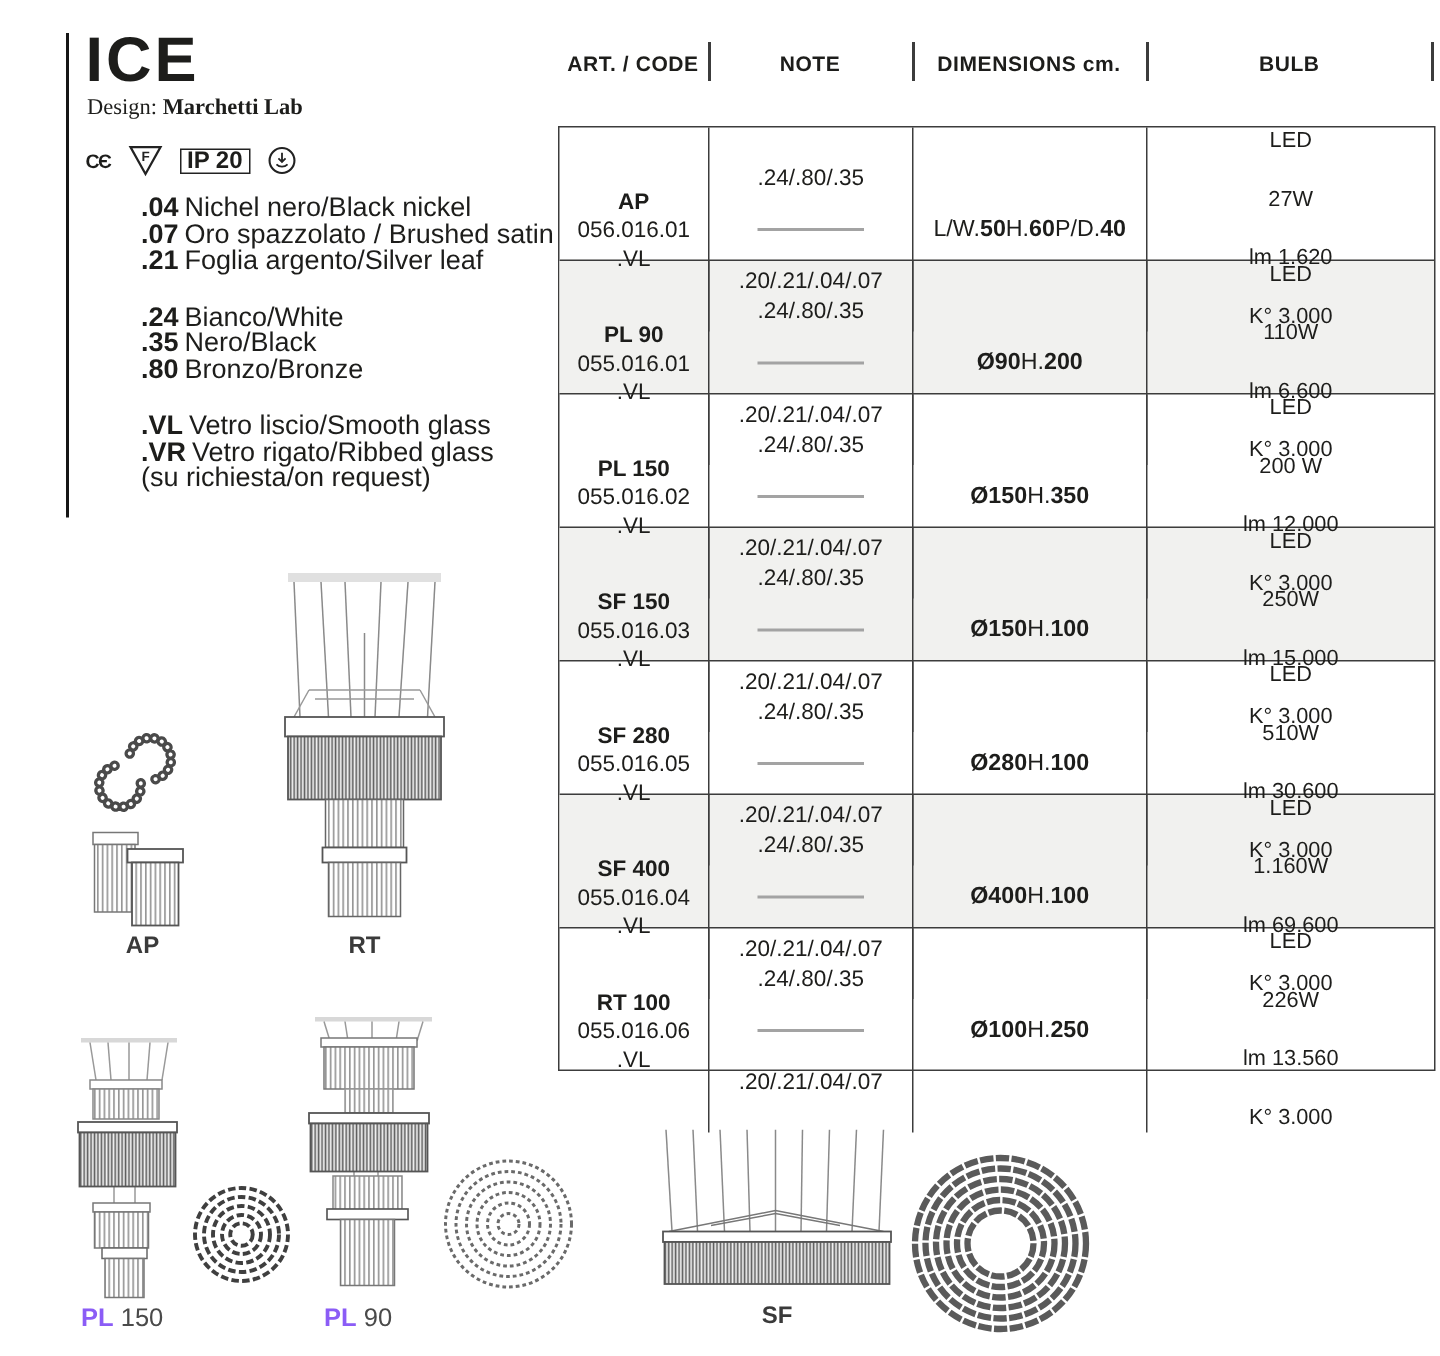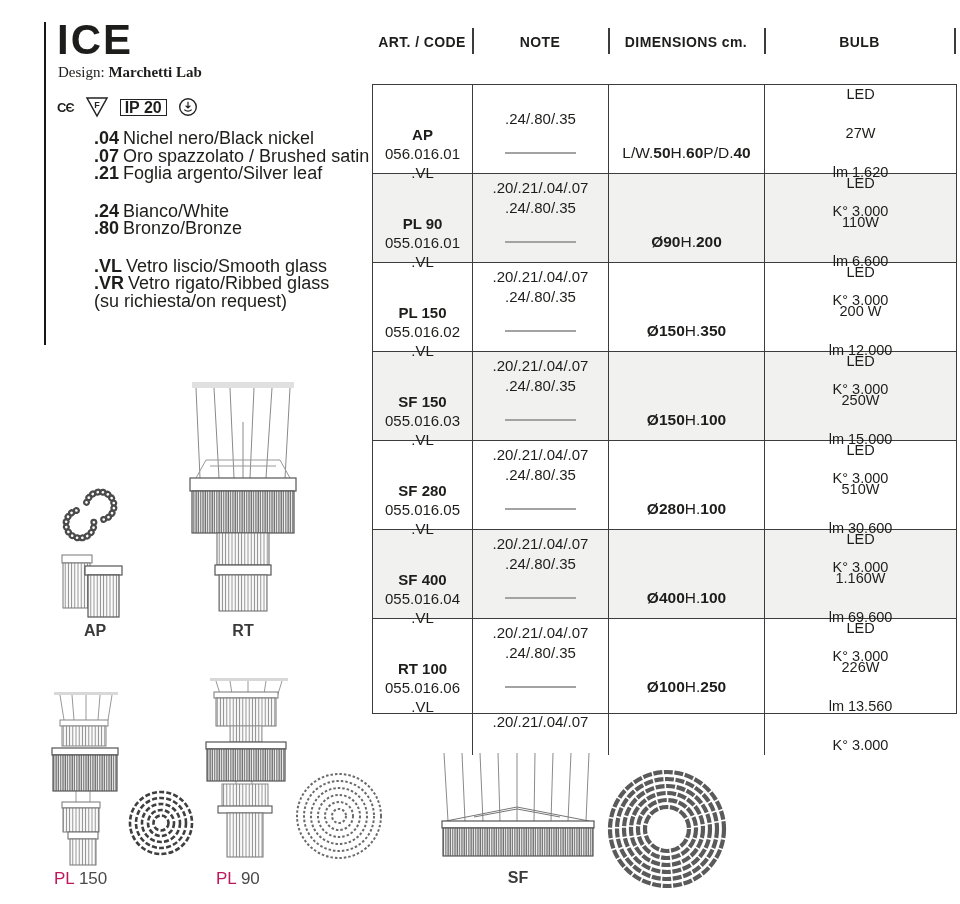--- a/index.html
+++ b/index.html
@@ -40,21 +40,21 @@
   .cell.note{padding:0;justify-content:stretch;}
   .note-sub{flex:1;display:flex;align-items:center;justify-content:center;}
   .note-sub.top{border-bottom:2px solid #a3a3a3;}
   .cell.dims{font-size:15.5px;flex-direction:row;flex-wrap:wrap;align-content:center;}
   .cell.dims .b{font-weight:700;}
 
   
   .draw{position:absolute;}
   .draw-label{position:absolute;font-size:16px;font-weight:700;color:#3a3a3a;text-align:center;}
   .model-label{position:absolute;font-size:17px;color:#4a4a4a;}
-  .model-label b{font-weight:400;color:#be185d;}
+  .model-label b{font-weight:700;color:#8b5cf6;}
 </style>
 </head>
 <body>
 
 <div id="page">
 
   <svg width="0" height="0" style="position:absolute" aria-hidden="true">
     <defs>
       <pattern id="ribs" width="3.2" height="6" patternUnits="userSpaceOnUse">
         <rect width="3.2" height="6" fill="#ffffff"></rect>
@@ -90,20 +90,21 @@
   </div>
 
   <div class="legend">
     <div class="lgroup">
       <div class="lline"><b>.04</b><span>Nichel nero/Black nickel</span></div>
       <div class="lline"><b>.07</b><span>Oro spazzolato / Brushed satin gold</span></div>
       <div class="lline"><b>.21</b><span>Foglia argento/Silver leaf</span></div>
     </div>
     <div class="lgroup">
       <div class="lline"><b>.24</b><span>Bianco/White</span></div>
+      <div class="lline"><b>.35</b><span>Nero/Black</span></div>
       <div class="lline"><b>.80</b><span>Bronzo/Bronze</span></div>
     </div>
     <div class="lgroup">
       <div class="lline"><b>.VL</b><span>Vetro liscio/Smooth glass</span></div>
       <div class="lline"><b>.VR</b><span>Vetro rigato/Ribbed glass</span></div>
       <div class="lline">(su richiesta/on request)</div>
     </div>
   </div>
 
   <div class="thead">

